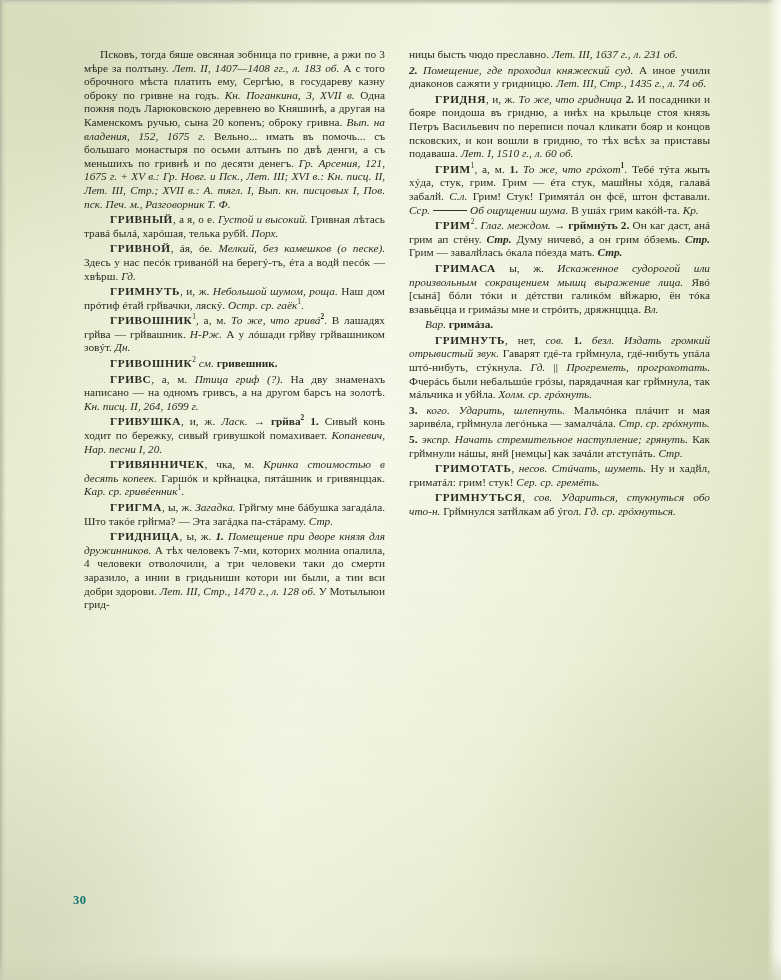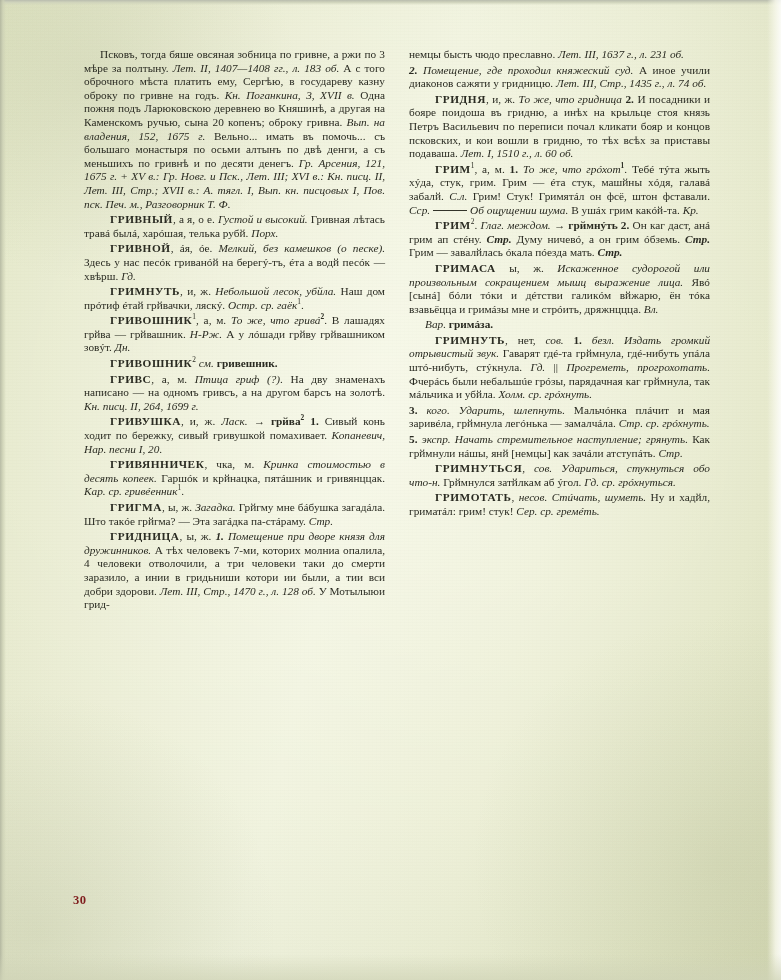--- a/index.html
+++ b/index.html
@@ -87,21 +87,21 @@
     width:34px;height:0;
     border-top:1.3px solid #33342a;
     vertical-align:2.5px;
     margin:0 3px;
   }
   .pageno{
     position:absolute;
     left:73px;top:893px;
     font-size:12.6px;
     font-weight:bold;
-    color:#7f1d1d;
+    color:#0f766e;
     letter-spacing:.4px;
   }
   
   .ink{
     position:absolute;inset:0;
     pointer-events:none;
     background:
       radial-gradient(circle at 12% 8%, rgba(150,158,118,.16) 0%, rgba(0,0,0,0) 18%),
       radial-gradient(circle at 92% 88%, rgba(150,158,118,.14) 0%, rgba(0,0,0,0) 22%),
       radial-gradient(circle at 5% 95%, rgba(150,158,118,.18) 0%, rgba(0,0,0,0) 20%);
@@ -123,41 +123,41 @@
   <div class="columns">
 
     <div class="col">
 
       <p class="entry ind"><span>Псковъ, тогда бяше овсяная зобница по гривне, а ржи по 3 мѣре за полтыну. </span><span class="it">Лет. II, 1407—1408 гг., л. 183 об.</span><span> А с того оброчного мѣста платить ему, Сергѣю, в государеву казну оброку по гривне на годъ. </span><span class="it">Кн. Поганкина, 3, XVII в.</span><span> Одна пожня подъ Ларюковскою деревнею во Княшинѣ, а другая на Каменскомъ ручью, сына 20 копенъ; оброку гривна. </span><span class="it">Вып. на владения, 152, 1675 г.</span><span> Вельно... имать въ помочь... съ большаго монастыря по осьми алтынъ по двѣ денги, а съ меньшихъ по гривнѣ и по десяти денегъ. </span><span class="it">Гр. Арсения, 121, 1675 г. + XV в.: Гр. Новг. и Пск., Лет. III; XVI в.: Кн. писц. II, Лет. III, Стр.; XVII в.: А. тягл. I, Вып. кн. писцовых I, Пов. пск. Печ. м., Разговорник Т. Ф.</span><span></span><span class="it"></span></p>
 
       <p class="entry hang"><span class="hw">ГРИВНЫЙ</span><span>, а я,  о е. </span><span class="it">Густой и высокий.</span><span> Гривная лѣтась травá былá, харóшая, телька рубй. </span><span class="it">Порх.</span></p>
 
       <p class="entry hang"><span class="hw">ГРИВНОЙ</span><span>, áя, óе. </span><span class="it">Мелкий, без камешков (о песке).</span><span> Здесь у нас песóк гриванóй на берегý-тъ, éта а водй песóк — хвѣрш. </span><span class="it">Гд.</span></p>
 
-      <p class="entry hang"><span class="hw">ГРИМНУТЬ</span><span>, и, ж. </span><span class="it">Небольшой лесок, убйла.</span><span> Наш дом прóтиф éтай грйвачки, ляскý. </span><span class="it">Остр. ср. гаёк</span><sup>1</sup><span>.</span></p>
+      <p class="entry hang"><span class="hw">ГРИМНУТЬ</span><span>, и, ж. </span><span class="it">Небольшой шумом, роща.</span><span> Наш дом прóтиф éтай грйвачки, ляскý. </span><span class="it">Остр. ср. гаёк</span><sup>1</sup><span>.</span></p>
 
       <p class="entry hang"><span class="hw">ГРИВОШНИК</span><sup>1</sup><span>, а, м. </span><span class="it">То же, что гривá</span><sup class="b">2</sup><span>.</span><span> В лашадях грйва — грйвашник. </span><span class="it">Н-Рж.</span><span> А у лóшади грйву грйвашником зовýт. </span><span class="it">Дн.</span></p>
 
       <p class="entry hang"><span class="hw">ГРИВОШНИК</span><sup>2</sup> <span class="it">см.</span> <span class="b">гривешник.</span></p>
 
       <p class="entry hang"><span class="hw">ГРИВС</span><span>, а, м. </span><span class="it">Птица гриф (?).</span><span> На дву знаменахъ написано — на одномъ гривсъ, а на другом барсъ на золотѣ. </span><span class="it">Кн. писц. II, 264, 1699 г.</span></p>
 
       <p class="entry hang"><span class="hw">ГРИВУШКА</span><span>, и, ж. </span><span class="it">Ласк.</span> <span class="dash">→</span> <span class="b">грйва</span><sup class="b">2</sup> <span class="b">1.</span><span> Сивый конь ходит по бережку, сивый гривушкой помахивает. </span><span class="it">Копаневич, Нар. песни I, 20.</span></p>
 
       <p class="entry hang"><span class="hw">ГРИВЯННИЧЕК</span><span>, чка, м. </span><span class="it">Кринка стоимостью в десять копеек.</span><span> Гаршóк и крйнацка, пятáшник и гривянццак. </span><span class="it">Кар. ср. гривéенник</span><sup>1</sup><span>.</span></p>
 
       <p class="entry hang"><span class="hw">ГРИГМА</span><span>, ы, ж. </span><span class="it">Загадка.</span><span> Грйгму мне бáбушка загадáла. Што такóе грйгма? — Эта загáдка па-стáраму. </span><span class="it">Стр.</span></p>
 
       <p class="entry hang"><span class="hw">ГРИДНИЦА</span><span>, ы, ж. </span><span class="bit">1.</span> <span class="it">Помещение при дворе князя для дружинников.</span><span> А тѣх человекъ 7-ми, которих молниа опалила, 4 человеки отволочили, а три человеки таки до смерти заразило, а инии в гридьниши котори ии были, а тии вси добри здорови. </span><span class="it">Лет. III, Стр., 1470 г., л. 128 об.</span><span> У Мотылыюи грид-</span></p>
 
     </div>
 
     <div class="col">
 
-      <p class="entry noind"><span>немцы бысть чюдо преславно. </span><span class="it">Лет. III, 1637 г., л. 231 об.</span></p>
+      <p class="entry noind"><span>ницы бысть чюдо преславно. </span><span class="it">Лет. III, 1637 г., л. 231 об.</span></p>
 
       <p class="entry noind"><span class="bit">2.</span> <span class="it">Помещение, где проходил княжеский суд.</span><span> А иное учили диаконов сажяти у гридницю. </span><span class="it">Лет. III, Стр., 1435 г., л. 74 об.</span></p>
 
       <p class="entry hang"><span class="hw">ГРИДНЯ</span><span>, и, ж. </span><span class="it">То же, что гридница</span><span class="b"> 2.</span><span> И посадники и бояре поидоша въ гридню, а инѣх на крыльце стоя князь Петръ Васильевич по переписи почал кликати бояр и концов псковских, и кои вошли в гридню, то тѣх всѣх за приставы подаваша. </span><span class="it">Лет. I, 1510 г., л. 60 об.</span></p>
 
       <p class="entry hang"><span class="hw">ГРИМ</span><sup>1</sup><span>, а, м. </span><span class="b">1.</span> <span class="it">То же, что грóхот</span><sup class="b">1</sup><span>.</span><span> Тебé тýта жыть хýда, стук, грим. Грим — éта стук, машйны хóдя, галавá забалй. </span><span class="it">С.л.</span><span> Грим! Стук! Гримятáл он фсё, штон фставали. </span><span class="it">Сср.</span><span class="rule"></span><span class="it">Об ощущении шума.</span><span> В ушáх грим какóй-та. </span><span class="it">Кр.</span></p>
 
 
       <p class="entry hang"><span class="hw">ГРИМ</span><sup>2</sup>. <span class="it">Глаг. междом.</span> <span class="dash">→</span> <span class="b">грймнýть</span> <span class="b">2.</span><span> Он каг даст, анá грим ап стéну. </span><span class="bit">Стр.</span><span> Думу ничевó, а он грим óбземь. </span><span class="bit">Стр.</span><span> Грим — завалйлась óкала пóезда мать. </span><span class="bit">Стр.</span></p>
 
@@ -166,22 +166,22 @@
       <p class="entry ind"><span class="it">Вар.</span> <span class="b">гримáза.</span></p>
 
       <p class="entry hang"><span class="hw">ГРИМНУТЬ</span><span>, нет, </span><span class="it">сов.</span> <span class="b">1.</span> <span class="it">безл.</span> <span class="it">Издать громкий отрывистый звук.</span><span> Гаварят гдé-та грймнула, гдé-нибуть упáла штó-нибуть, стýкнула. </span><span class="it">Гд.</span> <span>||</span> <span class="it">Прогреметь, прогрохотать.</span><span> Фчерáсь были небальшúе грóзы, парядачная каг грймнула, так мáльчика и убйла. </span><span class="it">Холм. ср. грóхнуть.</span></p>
 
 
       <p class="entry noind"><span class="b">3.</span> <span class="it">кого.</span> <span class="it">Ударить, шлепнуть.</span><span> Мальчóнка плáчит и мая заривéла, грймнула легóнька — замалчáла. </span><span class="it">Стр. ср. грóхнуть.</span></p>
 
 
       <p class="entry noind"><span class="b">5.</span> <span class="it">экспр.</span> <span class="it">Начать стремительное наступление; грянуть.</span><span> Как грймнули нáшы, янй [немцы] как зачáли атступáть. </span><span class="it">Стр.</span></p>
 
+      <p class="entry hang"><span class="hw">ГРИМОТАТЬ</span>, <span class="it">несов.</span> <span class="it">Стúчать, шуметь.</span><span> Ну и хадйл, гриматáл: грим! стук! </span><span class="it">Сер. ср. гремéть.</span></p>
+
       <p class="entry hang"><span class="hw">ГРИМНУТЬСЯ</span>, <span class="it">сов.</span> <span class="it">Удариться, стукнуться обо что-н.</span><span> Грймнулся затйлкам аб ýгол. </span><span class="it">Гд. ср. грóхнуться.</span></p>
-
-      <p class="entry hang"><span class="hw">ГРИМОТАТЬ</span>, <span class="it">несов.</span> <span class="it">Стúчать, шуметь.</span><span> Ну и хадйл, гриматáл: грим! стук! </span><span class="it">Сер. ср. гремéть.</span></p>
 
     </div>
   </div>
 
   <div class="pageno">30</div>
 
 </div>
 
 </body></html>

